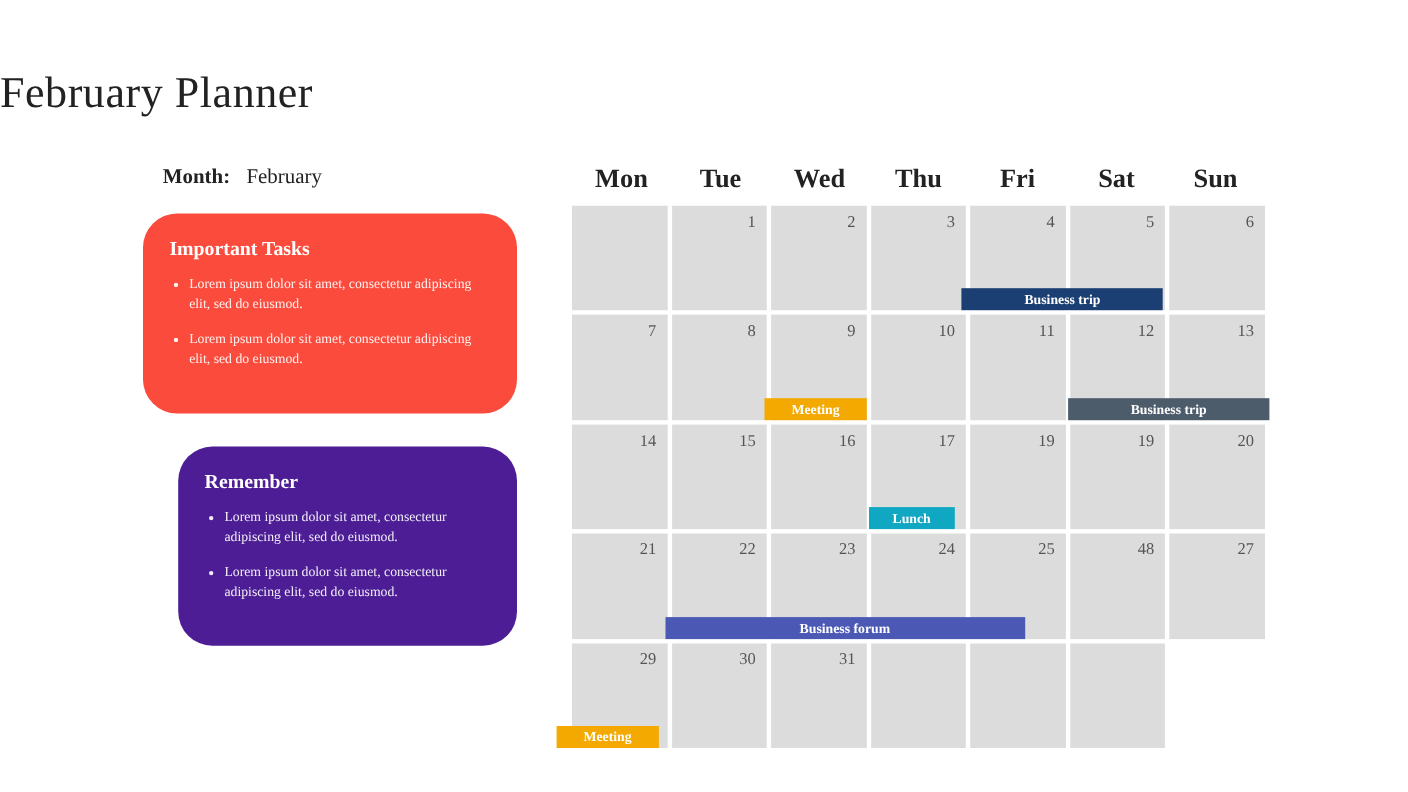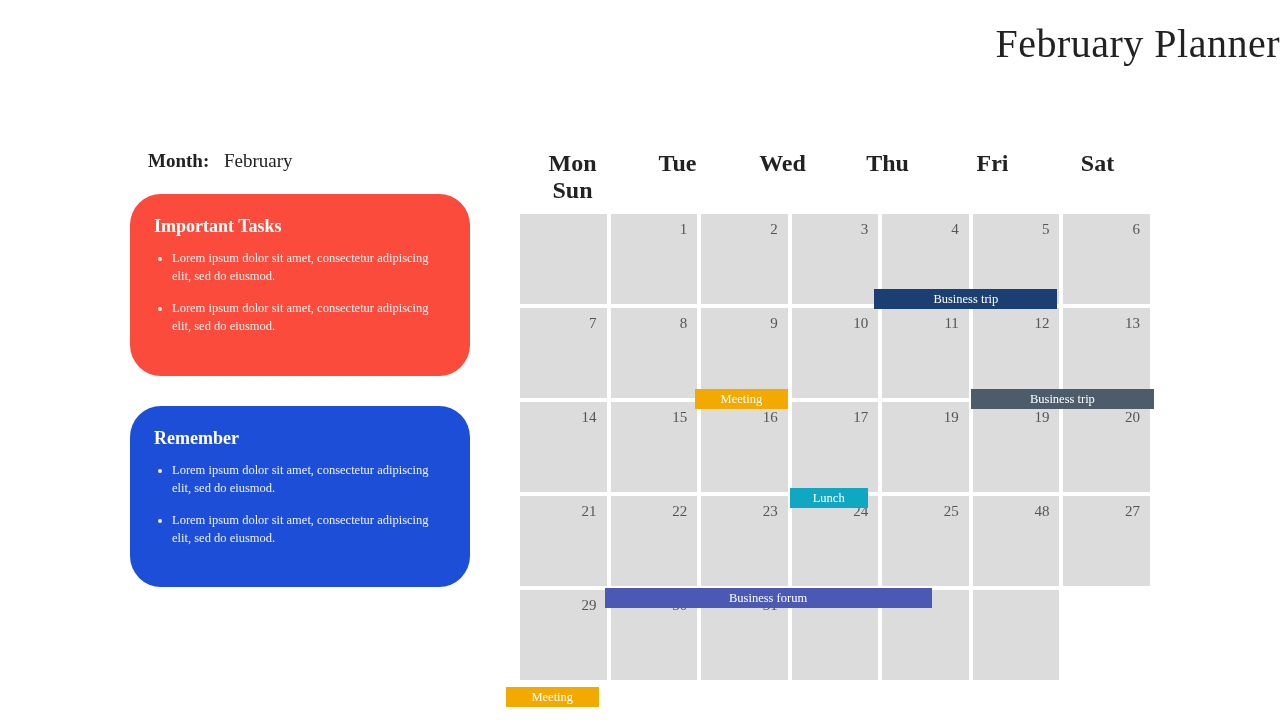--- a/index.html
+++ b/index.html
@@ -5,24 +5,24 @@
   * { box-sizing: border-box; margin: 0; padding: 0; }
   body {
     font-family: Georgia, 'Times New Roman', serif;
     background: #fff;
     width: 1280px;
     height: 720px;
     position: relative;
     color: #222;
   }
   .title {
-    text-align: right;
+    text-align: left;
     font-size: 40px;
     font-weight: normal;
-    padding-top: 20px;
+    padding-top: 60px;
     letter-spacing: 0.5px;
   }
   .layout {
     position: absolute;
     top: 150px;
     left: 130px;
     right: 130px;
     bottom: 40px;
     display: flex;
     gap: 50px;
@@ -38,21 +38,21 @@
     padding-left: 18px;
   }
   .month-row .label { font-weight: bold; margin-right: 10px; }
   .card {
     padding: 22px 24px 26px 24px;
     color: #fff;
     margin-bottom: 30px;
     border-radius: 31px;
   }
   .card.red { background: #fa4b3c; }
-  .card.plum { background: #1d4ed8; }
+  .card.plum { background: #4c1d95; margin-left: 32px; }
   .card h3 {
     font-size: 18px;
     font-weight: bold;
     margin-bottom: 12px;
     font-family: Georgia, serif;
   }
   .card ul { list-style: disc; padding-left: 18px; }
   .card li {
     font-size: 12.5px;
     line-height: 1.45;
@@ -60,21 +60,21 @@
     opacity: 0.92;
     font-family: Georgia, serif;
   }
   .calendar {
     flex: 1;
     display: flex;
     flex-direction: column;
   }
   .dow {
     display: grid;
-    grid-template-columns: repeat(6, 1fr);
+    grid-template-columns: repeat(7, 1fr);
     text-align: center;
     font-size: 24px;
     font-weight: bold;
     margin-bottom: 10px;
   }
   .grid {
     display: grid;
     grid-template-columns: repeat(7, 1fr);
     grid-template-rows: repeat(5, 1fr);
     gap: 4px;
@@ -96,20 +96,21 @@
   .event {
     position: absolute;
     height: 20px;
     line-height: 20px;
     font-size: 12.5px;
     color: #fff;
     text-align: center;
     font-family: Georgia, serif;
     z-index: 5;
     pointer-events: none;
+    font-weight: bold;
   }
 </style>
 </head>
 <body>
 
 <h1 class="title">February Planner</h1>
 
 <div class="layout">
 
   <aside class="sidebar">

